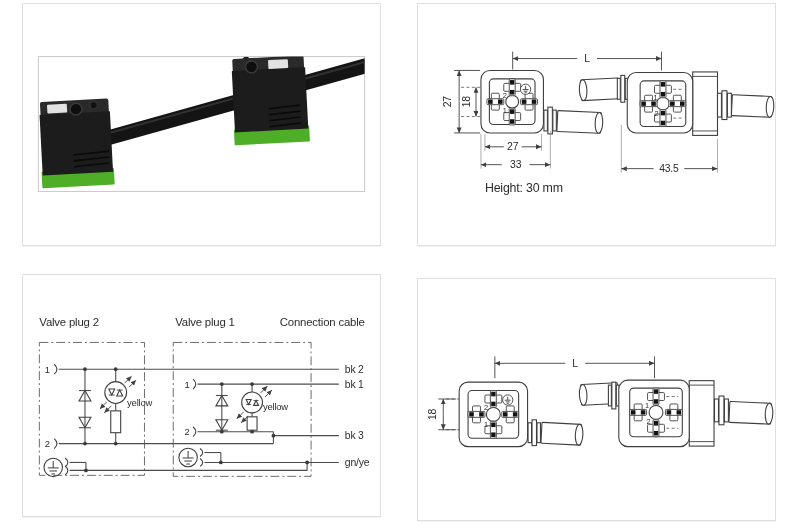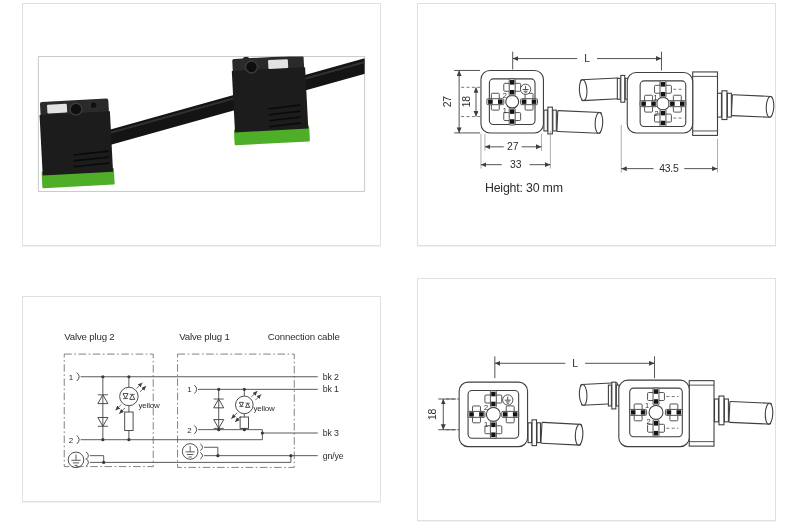--- a/index.html
+++ b/index.html
@@ -1,21 +1,21 @@
 <!DOCTYPE html>
 <html><head>
 <meta charset="utf-8">
 <style>
   html,body{margin:0;padding:0;width:800px;height:530px;background:#ffffff;
     font-family:"Liberation Sans","DejaVu Sans",sans-serif;position:relative;overflow:hidden;}
   figure.panel{position:absolute;margin:0;background:#fff;border:1px solid #e0e0e0;
     box-sizing:border-box;box-shadow:0 1px 0 rgba(0,0,0,0.05);}
   #p1{left:22px;top:3px;width:359px;height:243px;}
   #p2{left:417px;top:3px;width:359px;height:243px;}
-  #p3{left:22px;top:296px;width:359px;height:206px;}
+  #p3{left:22px;top:274px;width:359px;height:243px;}
   #p4{left:417px;top:278px;width:359px;height:243px;}
   figure.panel svg{display:block;width:100%;height:100%;}
   svg text{font-family:"Liberation Sans","DejaVu Sans",sans-serif;fill:#2d2d2d;letter-spacing:-0.2px;}
   .t7{font-size:7.5px;} .t9{font-size:9.5px;} .t10{font-size:10.5px;} .t11{font-size:11.5px;} .t12{font-size:12.5px;}
   .ln{stroke:#3f3f3f;fill:none;stroke-width:1.1;}
   .lnf{stroke:#3f3f3f;fill:#fff;stroke-width:1.1;}
   .dim{stroke:#3f3f3f;fill:none;stroke-width:0.9;}
   .ext{stroke:#8a8a8a;fill:none;stroke-width:0.7;}
   .dash{stroke:#555;stroke-width:0.8;fill:none;stroke-dasharray:3 2.4;}
   .wire{stroke:#4c4c4c;fill:none;stroke-width:1.1;}

